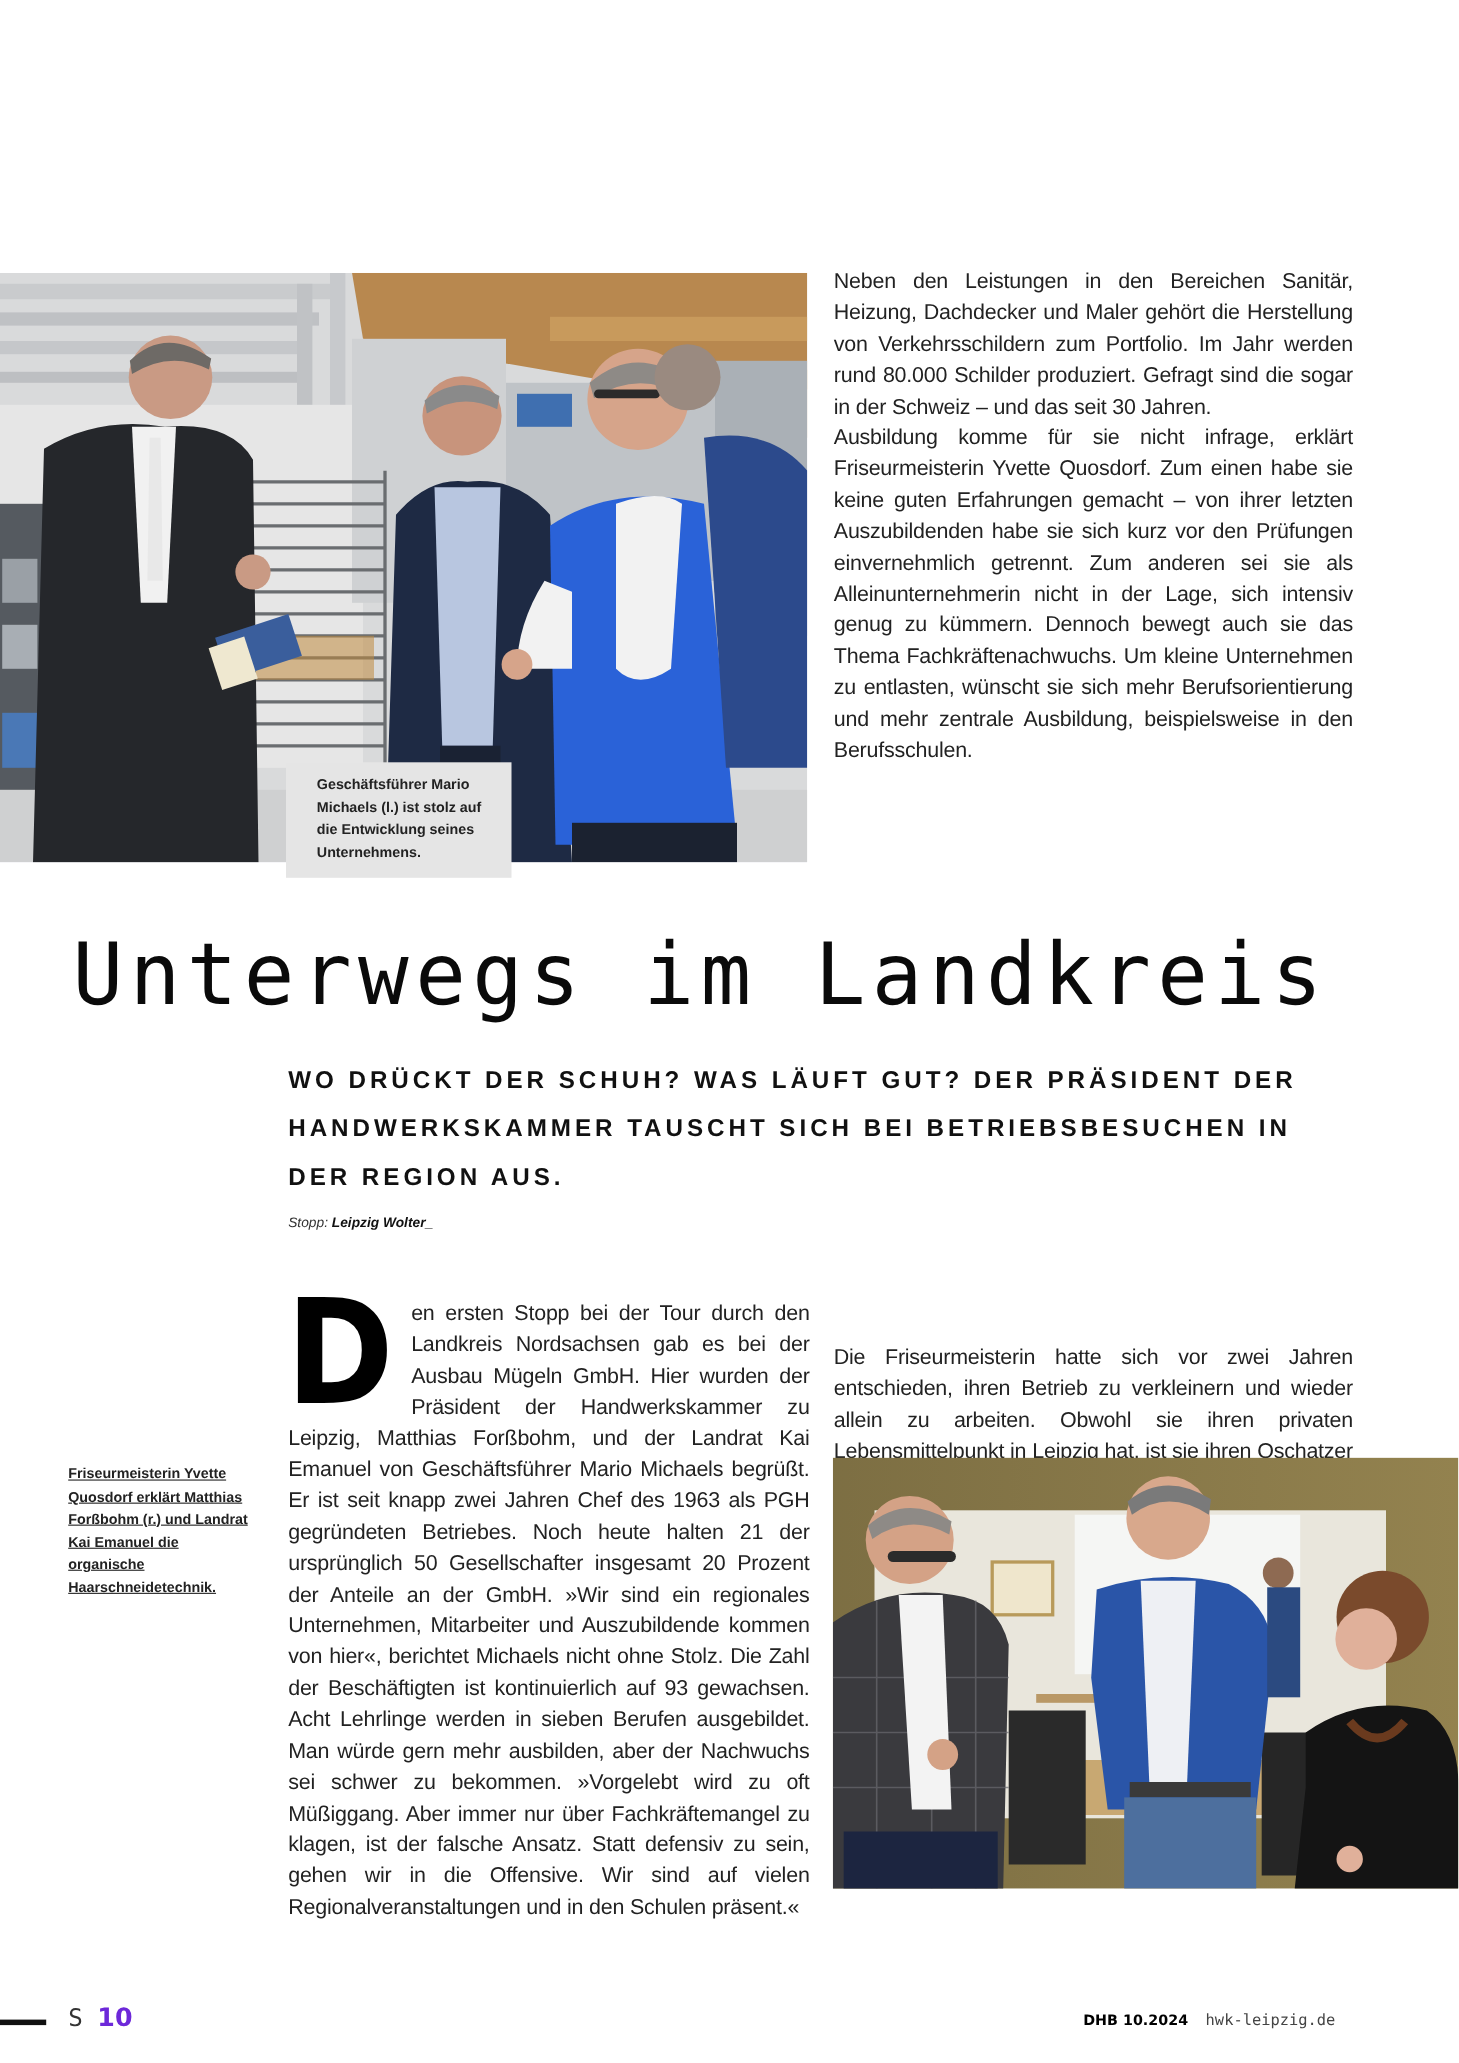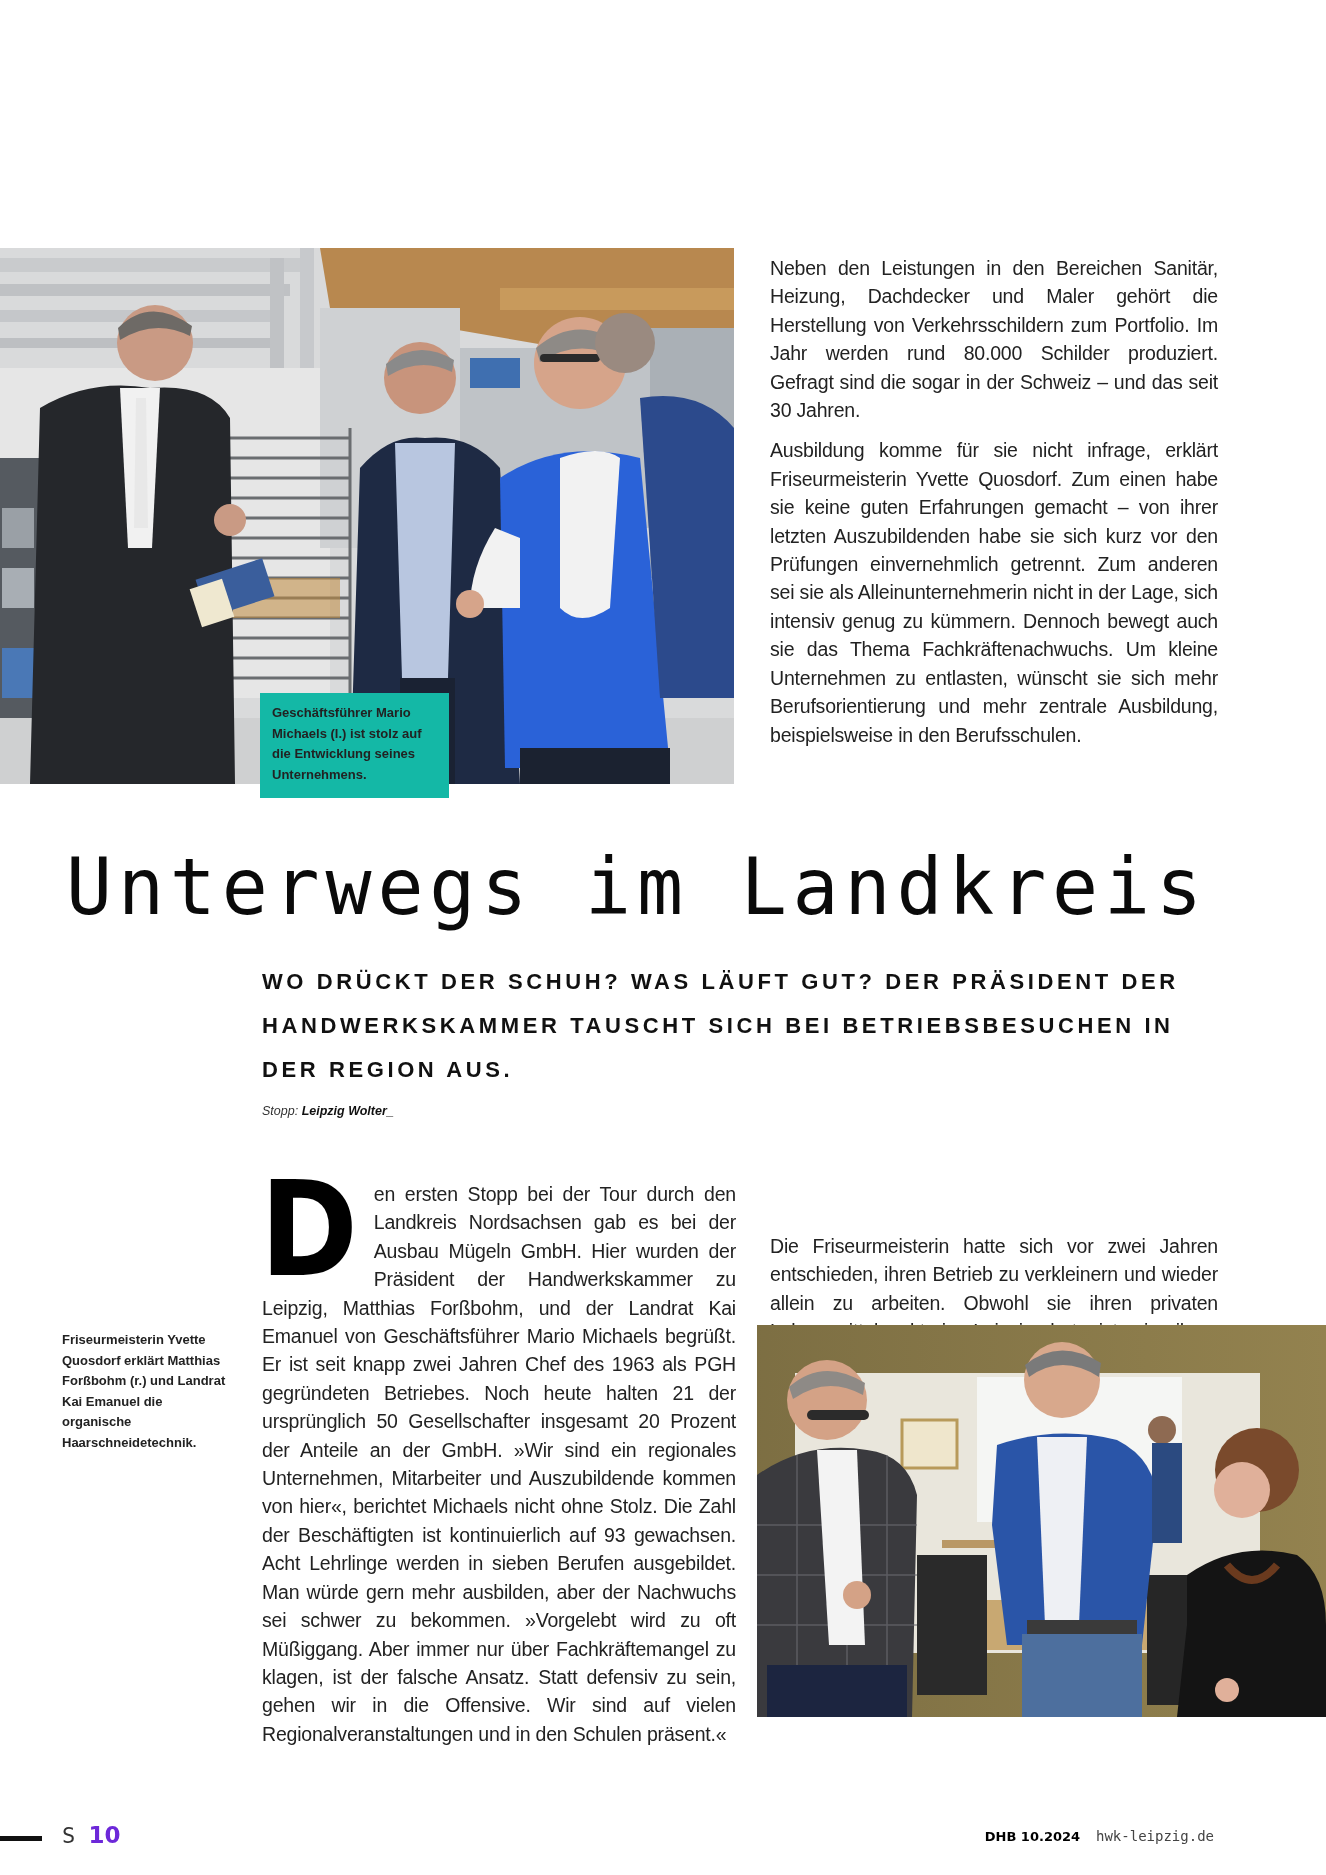--- a/index.html
+++ b/index.html
@@ -1,29 +1,29 @@
 <!DOCTYPE html>
 <html><head>
 <meta charset="utf-8">
 <style>
   html, body { margin: 0; padding: 0; background: #ffffff; }
   body { width: 1326px; height: 1875px; position: relative; overflow: hidden; font-family: "Liberation Sans", sans-serif; color: #1a1a1a; }
   .abs { position: absolute; }
   .body-text { font-family: "Liberation Sans Narrow", "Liberation Sans", sans-serif; font-size: 19.5px; line-height: 28.4px; color: #222; text-align: justify; letter-spacing: -0.2px; }
-  .body-text p { margin: 12px; }
+  .body-text p { margin: 0; }
   .col-right-top { left: 758px; top: 242px; width: 472px; }
   .subhead { font-weight: bold; letter-spacing: 3px; font-size: 18px; color: #111; margin-top: 26px !important; line-height: 28px; }
   .photo { overflow: hidden; }
-  .caption-box { background: #14b8a6; padding: 10px 14px 4px 12px; font-size: 13px; line-height: 20.5px; font-weight: bold; color: #222; }
+  .caption-box { background: #e5e5e5; padding: 10px 14px 4px 28px; font-size: 13px; line-height: 20.5px; font-weight: bold; color: #222; }
   .headline { left: 66px; top: 842px; font-family: "DejaVu Sans Mono", "Liberation Mono", monospace; font-size: 78px; letter-spacing: 6px; color: #0a0a0a; font-weight: normal; white-space: nowrap; transform: scaleX(0.98); transform-origin: left; }
   .lead { left: 262px; top: 960px; width: 970px; font-size: 22px; font-weight: bold; letter-spacing: 3.6px; line-height: 44px; color: #111; text-transform: uppercase; }
   .byline { left: 262px; top: 1104px; font-size: 12.5px; font-style: italic; color: #333; }
   .byline b { font-weight: bold; color: #111; }
   .dropcap { float: left; font-family: "DejaVu Sans", sans-serif; font-weight: 900; font-size: 118px; line-height: 88px; height: 96px; margin: 0 16px 0 -2px; color: #000; transform: scaleY(1.12); transform-origin: top; }
-  .side-caption { left: 62px; top: 1330px; width: 170px; font-size: 13px; line-height: 20.5px; font-weight: bold; color: #222; }
+  .side-caption { left: 62px; top: 1330px; width: 170px; font-size: 13px; line-height: 20.5px; font-weight: bold; color: #222; text-decoration: underline; }
   .footer-bar { left: 0; top: 1836px; width: 42px; height: 5px; background: #111; }
   .footer-page { left: 62px; top: 1822px; font-size: 22px; color: #333; font-family: "DejaVu Sans Mono", monospace; }
   .footer-page b { font-family: "DejaVu Sans", sans-serif; font-weight: bold; color: #6d28d9; font-size: 23px; }
   .footer-right { right: 112px; top: 1828px; font-size: 14px; color: #222; white-space: nowrap; }
   .footer-right b { font-family: "DejaVu Sans", sans-serif; font-weight: bold; color: #000; margin-right: 12px; font-size: 13px; }
   .footer-right span.url { font-family: "DejaVu Sans Mono", monospace; color: #444; font-size: 14px; }
 </style>
 </head>
 <body>
 

